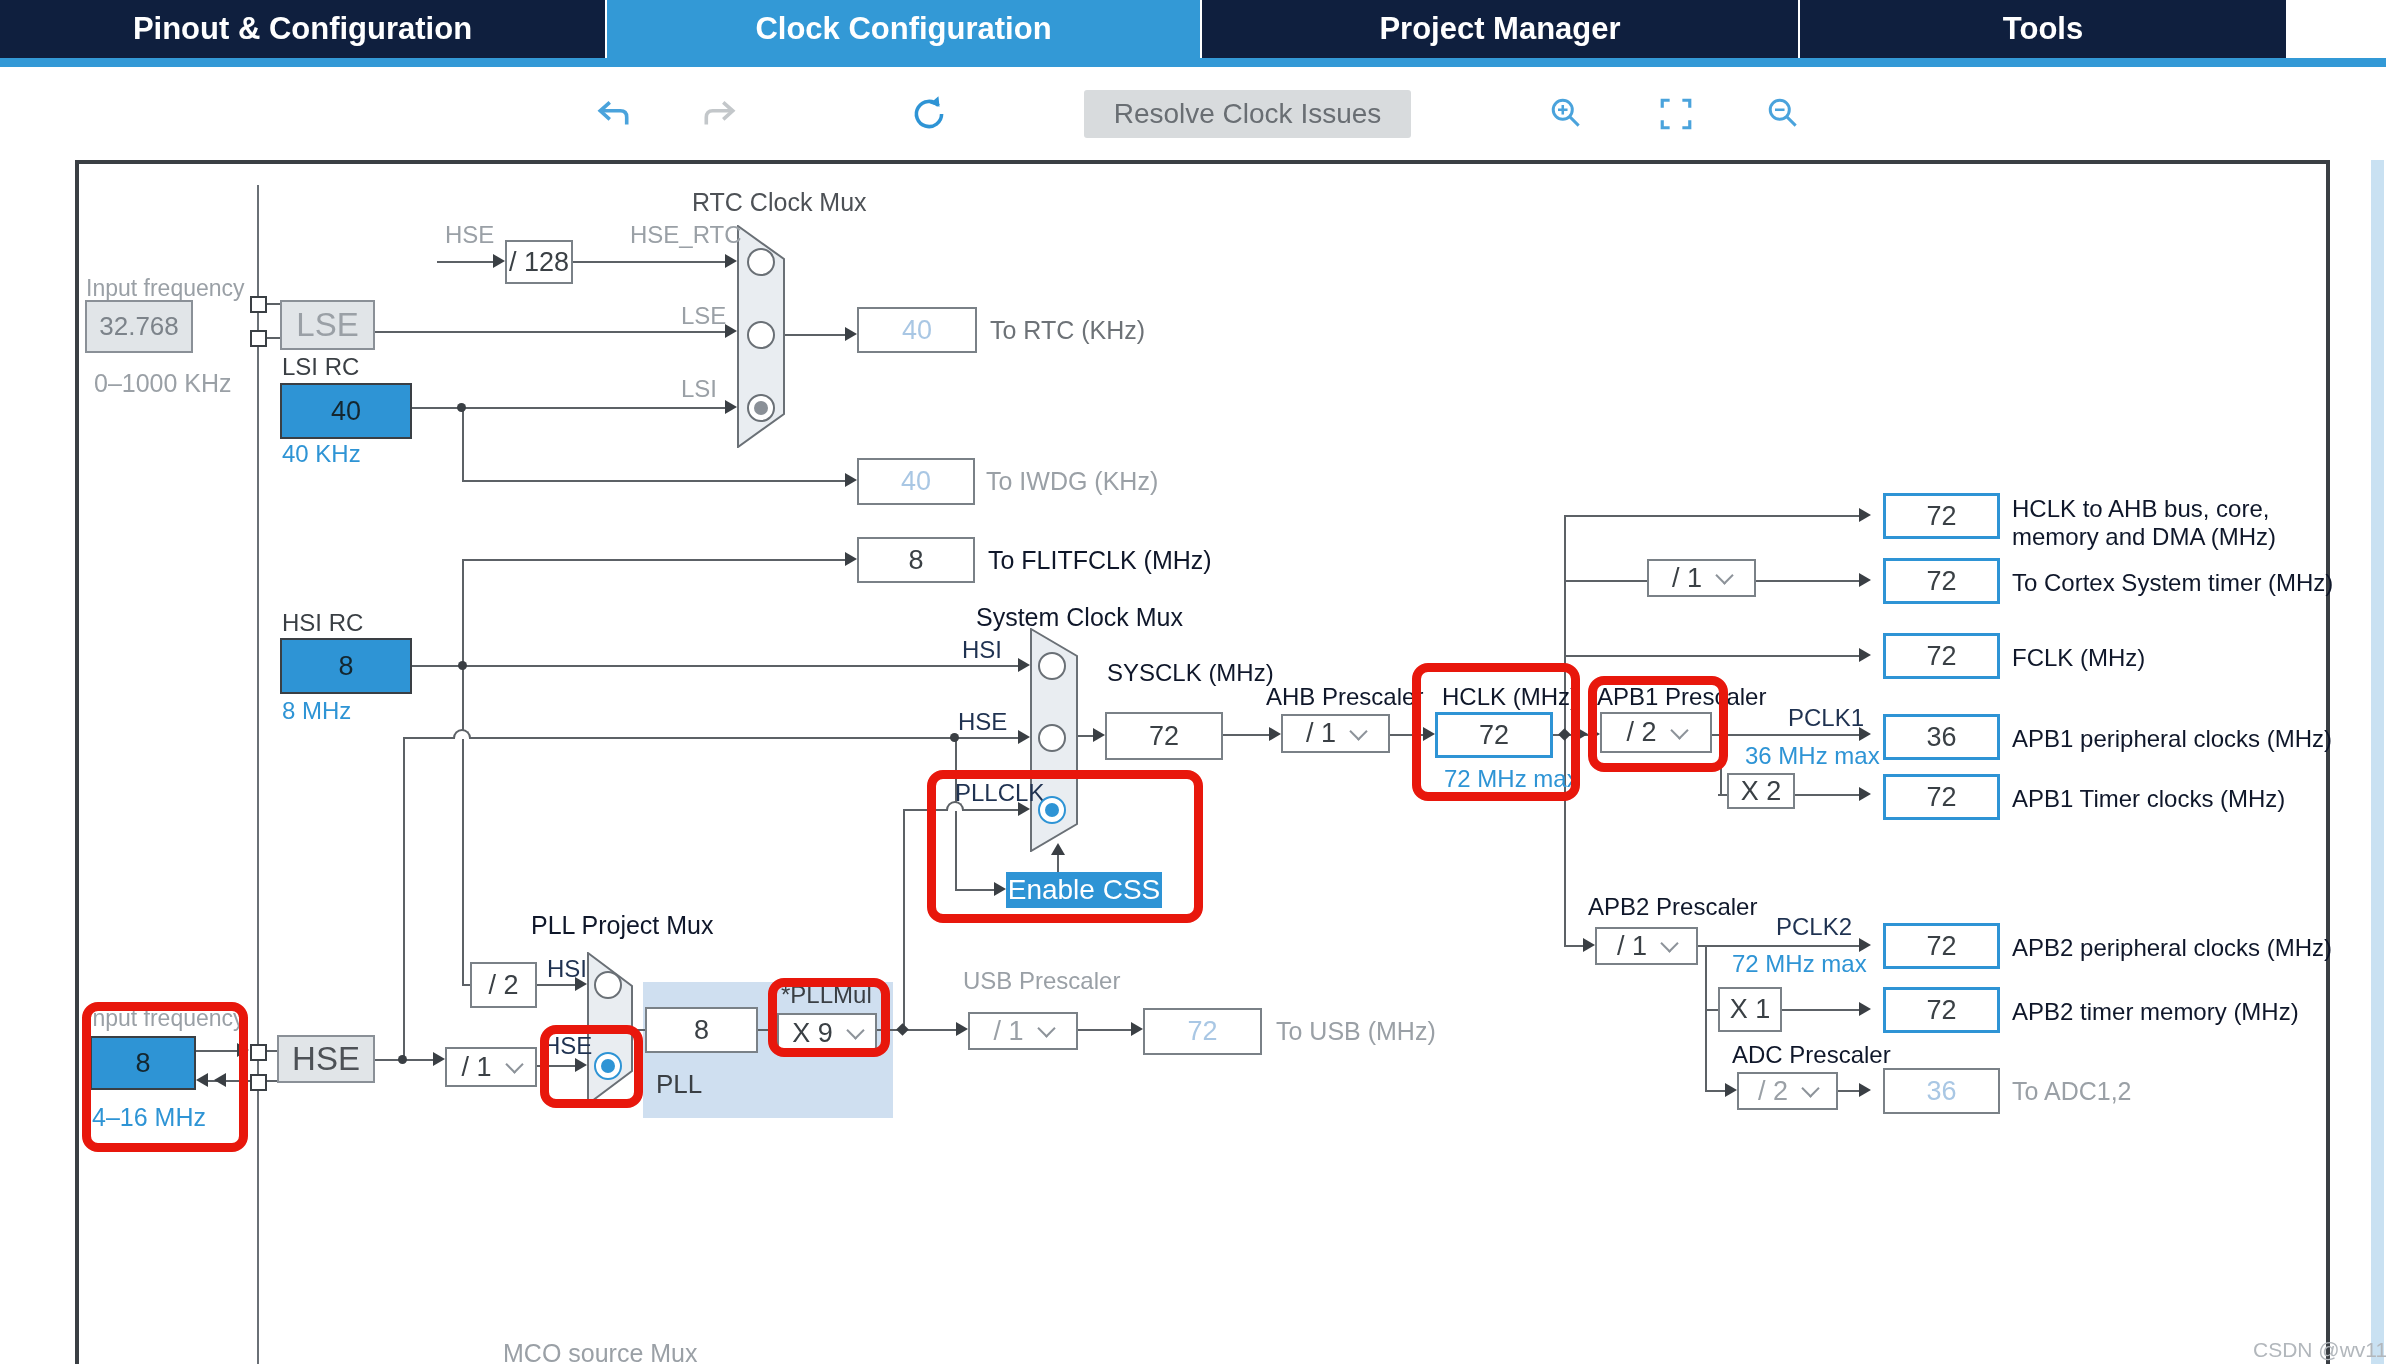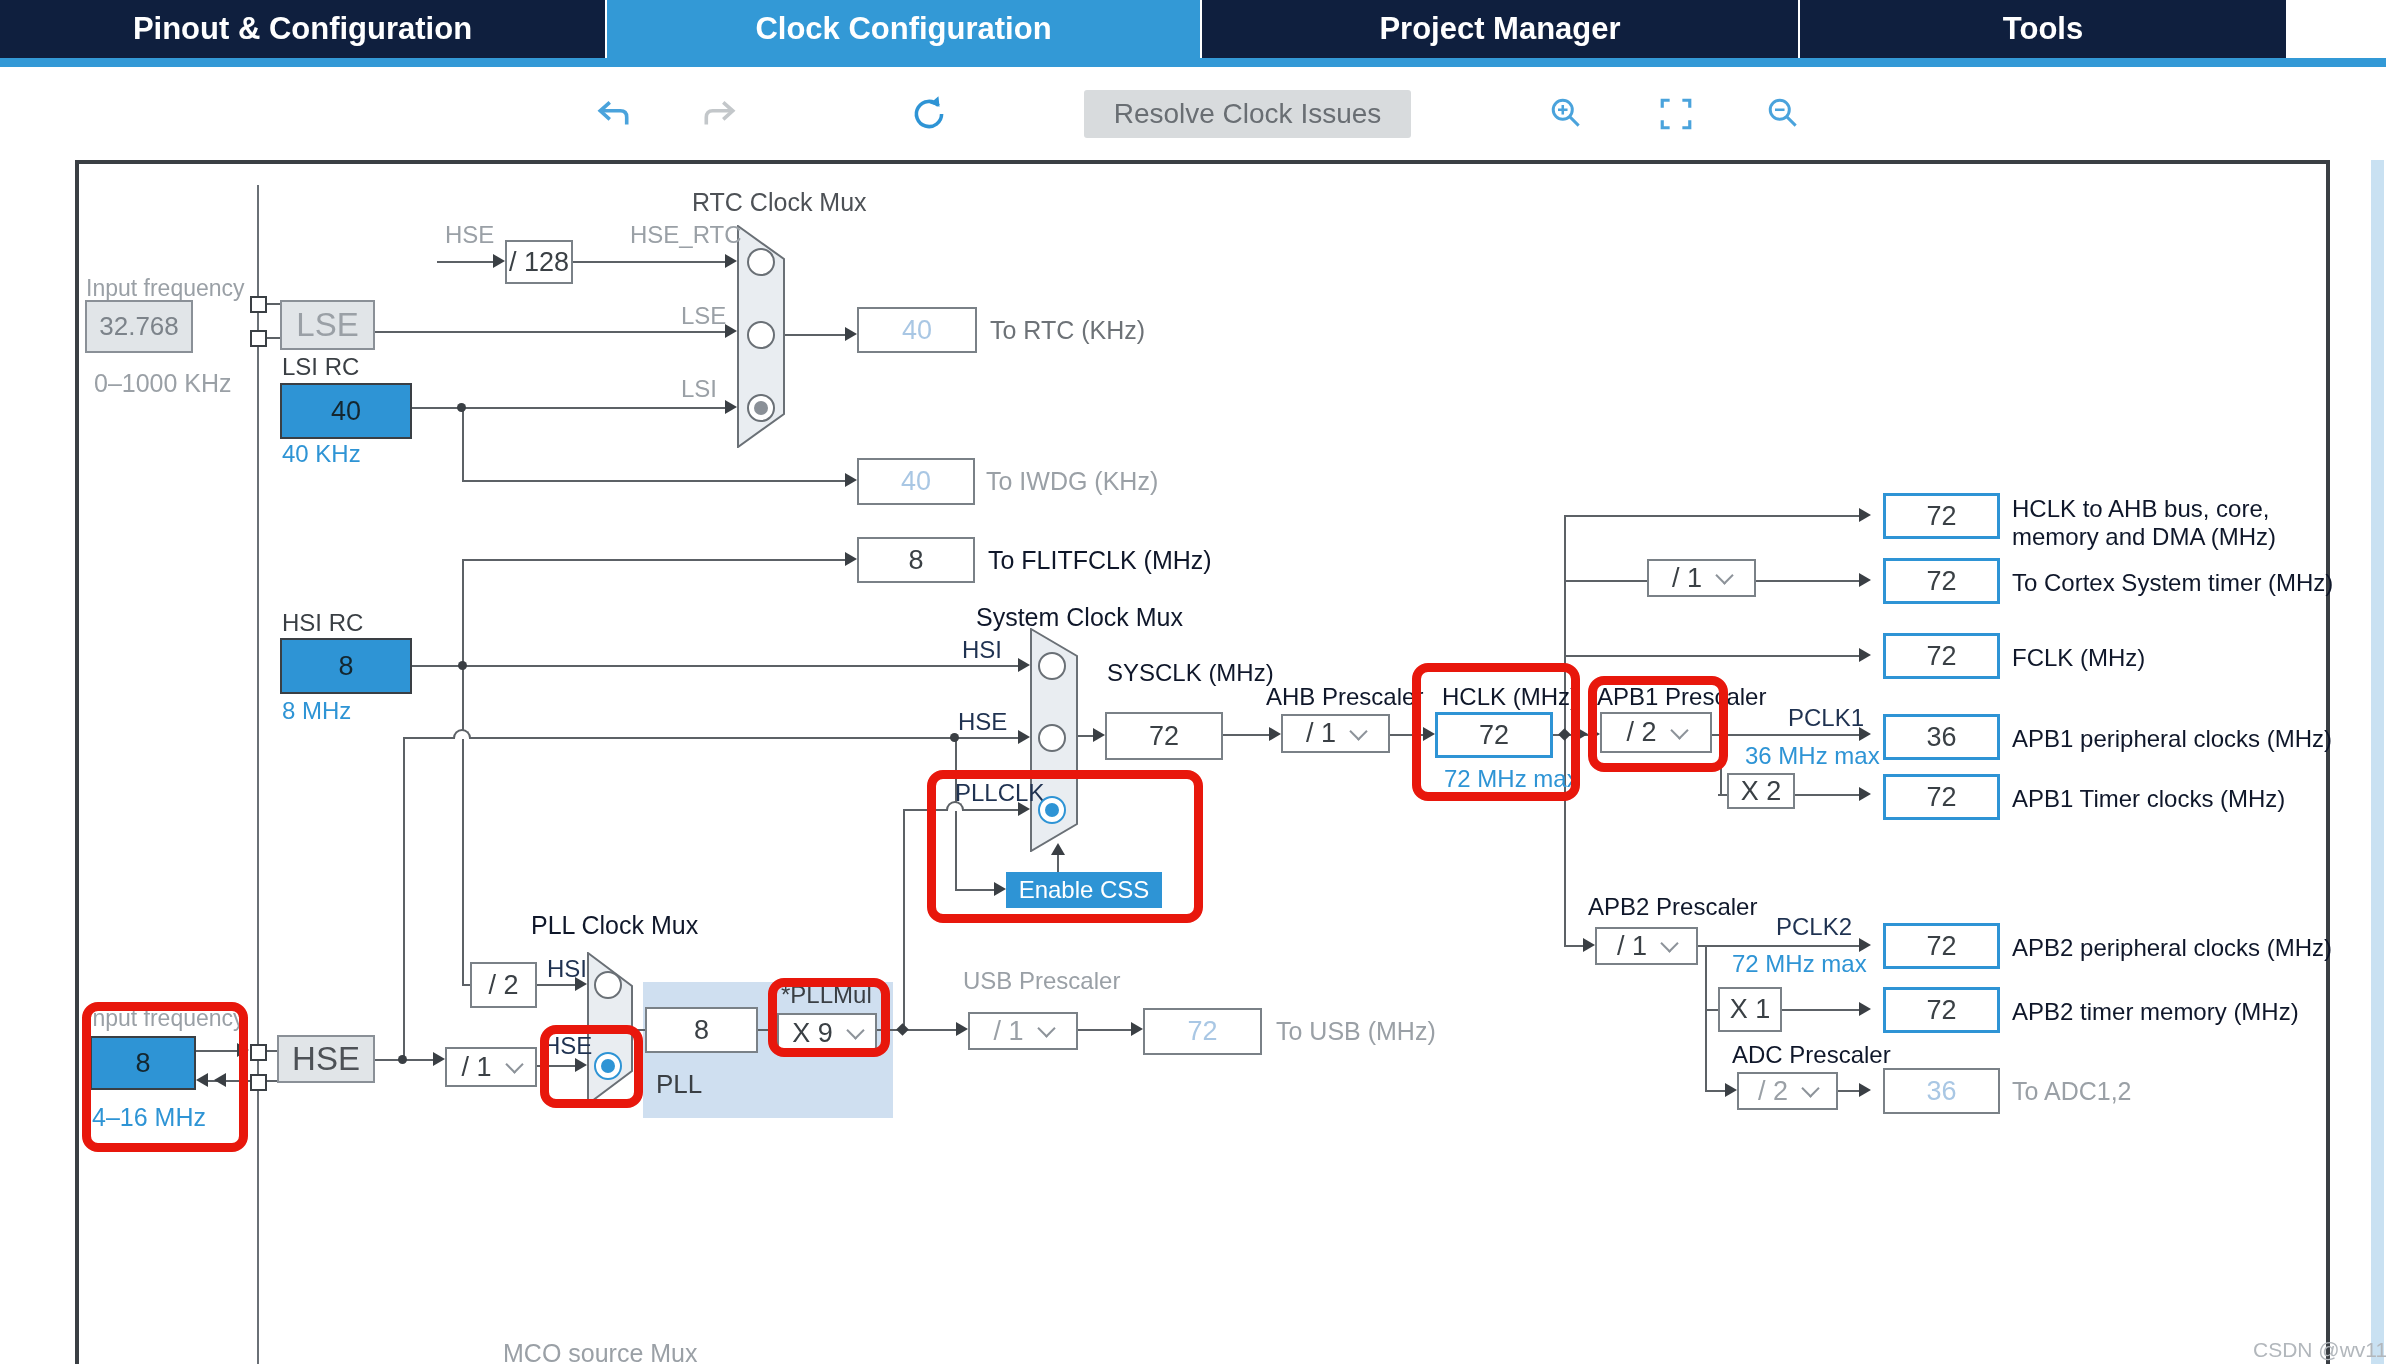--- a/index.html
+++ b/index.html
@@ -46,21 +46,21 @@
   .navy{color:#1f3251;}
   .blue{color:#2e94d5;}
   
   .mux{position:absolute;z-index:1;}
   .radio{position:absolute;width:24px;height:24px;border-radius:50%;background:#fff;border:2px solid #6a7076;z-index:3;cursor:pointer;}
   .radio.selb{border-color:#2e94d5;}
   .radio.selb::after{content:"";position:absolute;left:5px;top:5px;width:14px;height:14px;border-radius:50%;background:#2e94d5;}
   .radio.selg::after{content:"";position:absolute;left:5px;top:5px;width:14px;height:14px;border-radius:50%;background:#8a9097;}
   .pllzone{position:absolute;left:643px;top:982px;width:250px;height:136px;background:#cfdff0;z-index:0;}
   .css-btn{position:absolute;left:1006px;top:872px;width:156px;height:36px;background:#2e94d5;color:#fff;
-           display:flex;align-items:center;justify-content:center;font-size:24px;z-index:3;cursor:pointer;}
+           display:flex;align-items:center;justify-content:center;font-size:28px;z-index:3;cursor:pointer;}
   .red{position:absolute;border:9px solid #e8170c;border-radius:16px;z-index:6;pointer-events:none;box-sizing:border-box;}
   .wm{position:absolute;left:2253px;top:1338px;font-size:21px;color:#b2b7bc;z-index:7;white-space:nowrap;}
 </style>
 </head>
 <body>
 
 <div id="app">
 
   <div class="tabbar">
     <div class="tab" style="width:605px">Pinout &amp; Configuration</div>
@@ -323,21 +323,21 @@
   <div class="lbl b" style="left:2012px;top:645px;font-size:24px">FCLK (MHz)</div>
   <div class="box bluebox" style="left:1883px;top:714px;width:117px;height:46px">36</div>
   <div class="lbl b" style="left:2012px;top:726px;font-size:24px">APB1 peripheral clocks (MHz)</div>
   <div class="box bluebox" style="left:1883px;top:774px;width:117px;height:46px">72</div>
   <div class="lbl b" style="left:2012px;top:786px;font-size:24px">APB1 Timer clocks (MHz)</div>
   <div class="box bluebox" style="left:1883px;top:923px;width:117px;height:46px">72</div>
   <div class="lbl b" style="left:2012px;top:935px;font-size:24px">APB2 peripheral clocks (MHz)</div>
   <div class="box bluebox" style="left:1883px;top:987px;width:117px;height:46px">72</div>
   <div class="lbl b" style="left:2012px;top:999px;font-size:24px">APB2 timer memory (MHz)</div>
 
-  <div class="lbl b" style="left:531px;top:912px;font-size:25px">PLL Clock Mux</div>
+  <div class="lbl b" style="left:531px;top:912px;font-size:25px">PLL Project Mux</div>
   <div class="box" style="left:470px;top:962px;width:67px;height:46px">/ 2</div>
   <div class="lbl b navy" style="left:547px;top:956px">HSI</div>
   <div class="box" style="left:445px;top:1047px;width:92px;height:40px">
       <span>/ 1</span>
       <i class="c"></i>
     </div>
   <div class="lbl b navy" style="left:543px;top:1033px">HSE</div>
   <div class="box" style="left:645px;top:1007px;width:113px;height:46px">8</div>
   <div class="lbl b dark" style="left:781px;top:982px">*PLLMul</div>
   <div class="box" style="left:777px;top:1013px;width:100px;height:40px">

